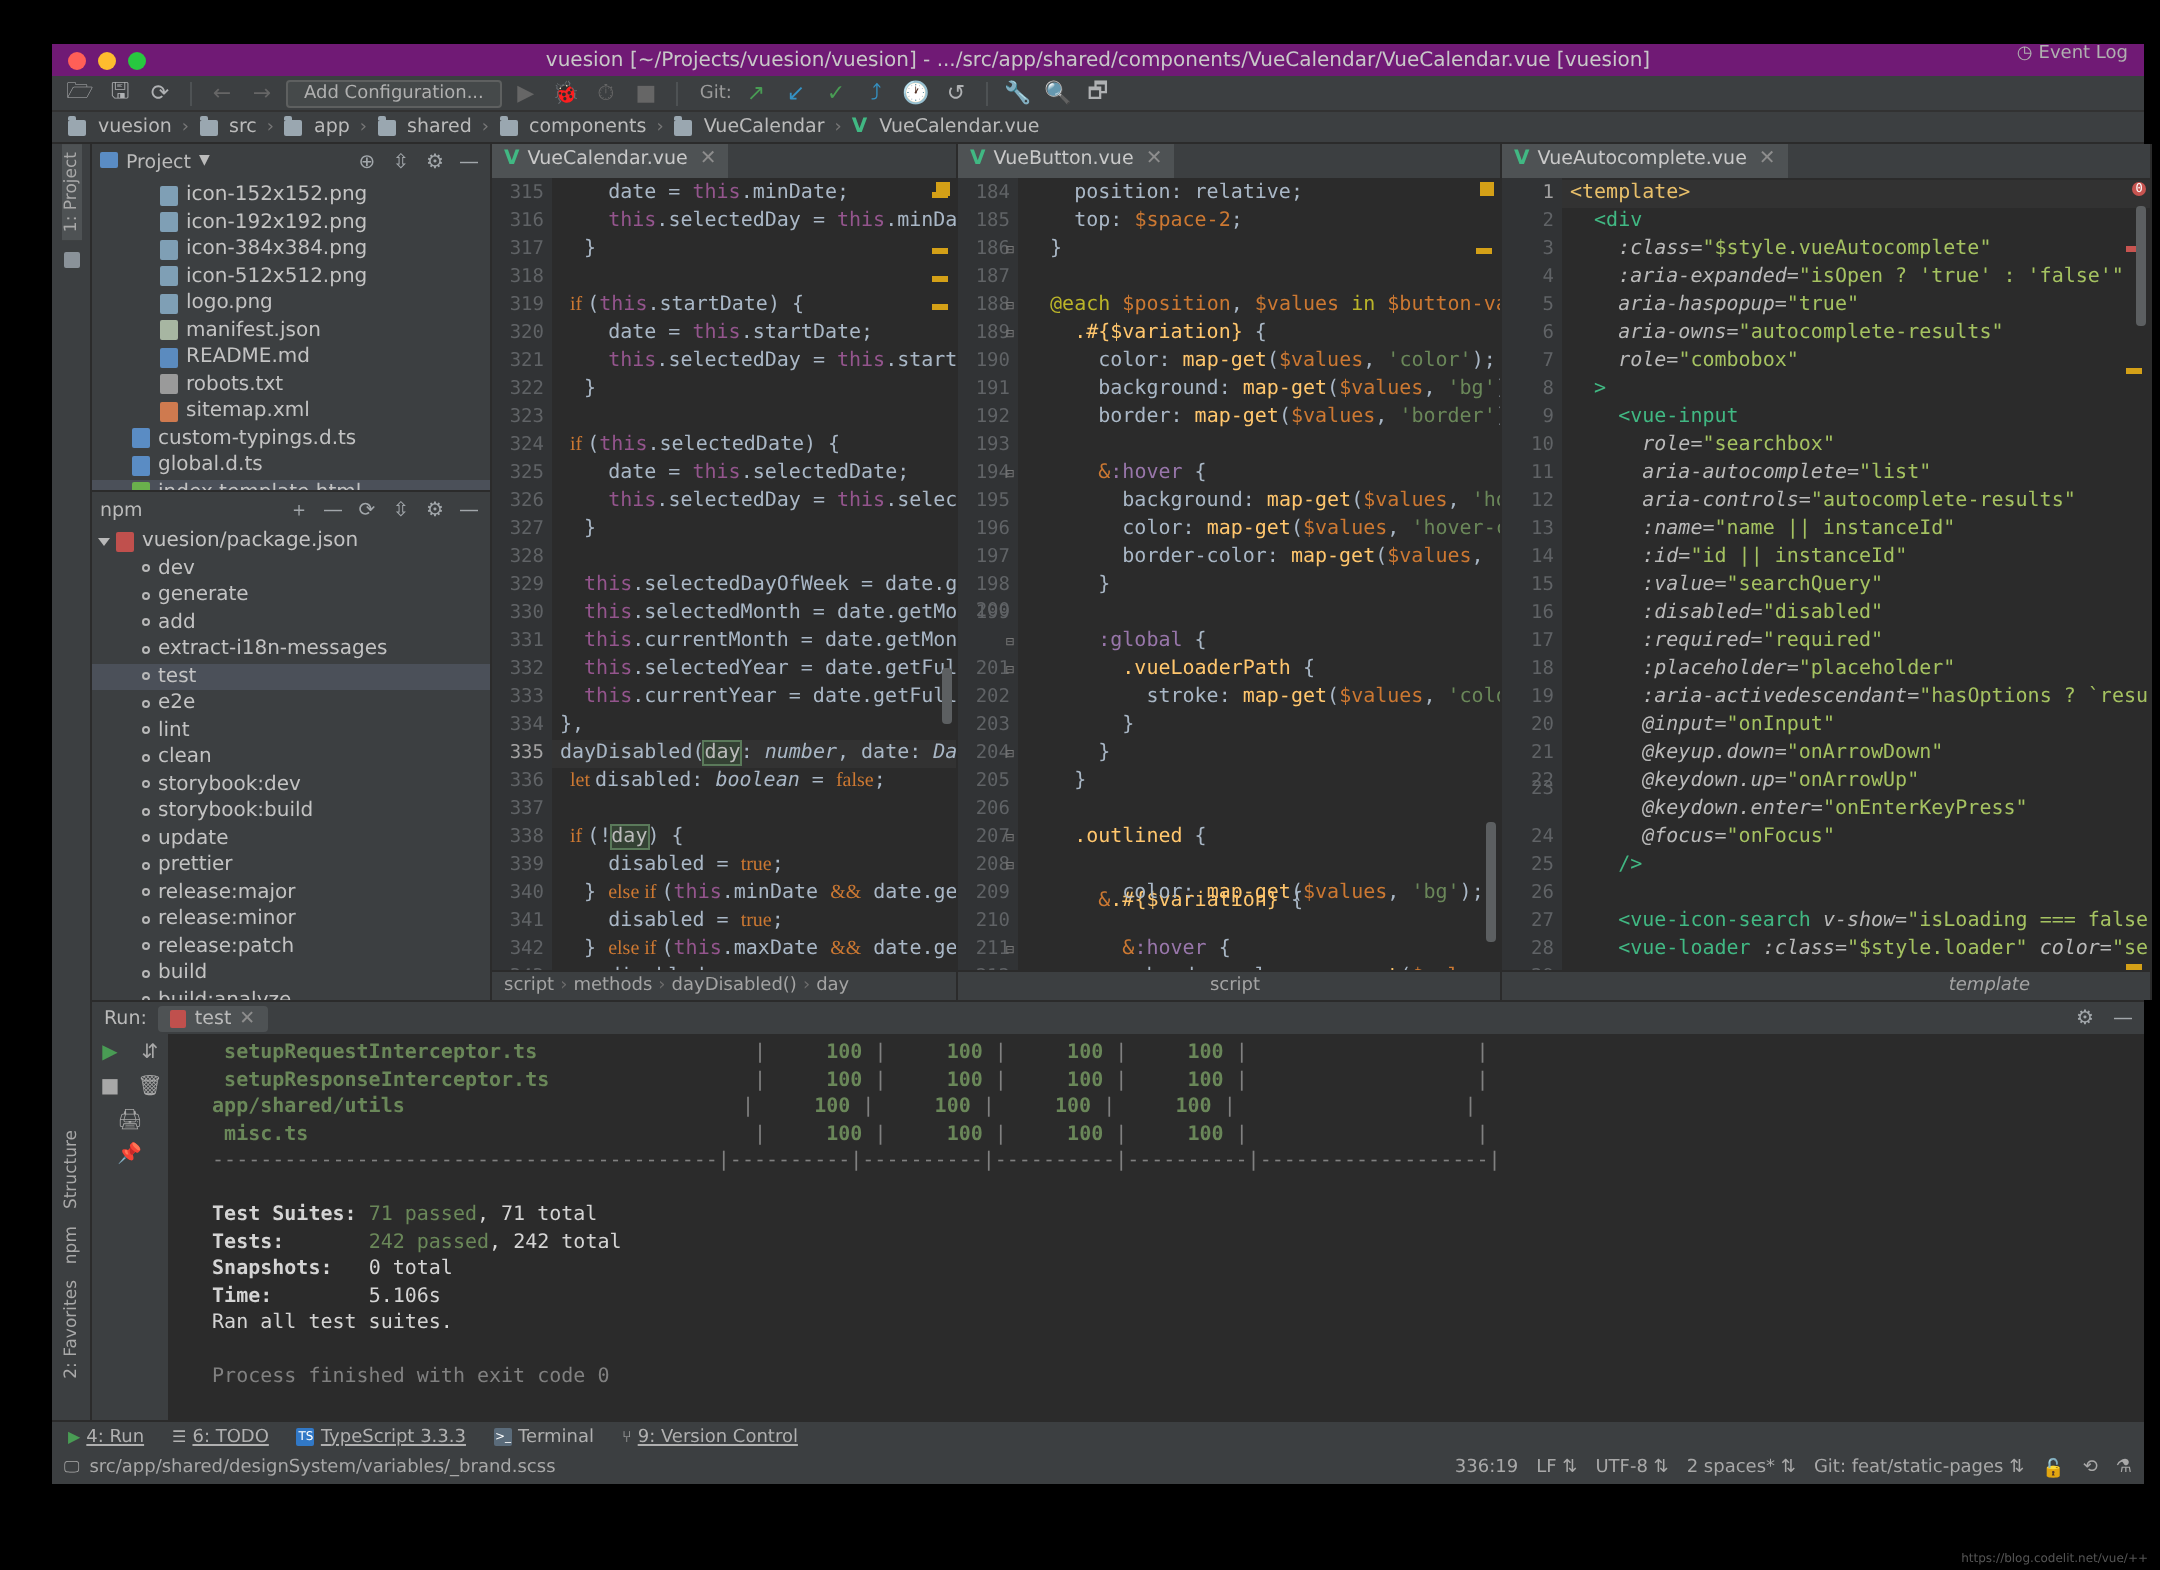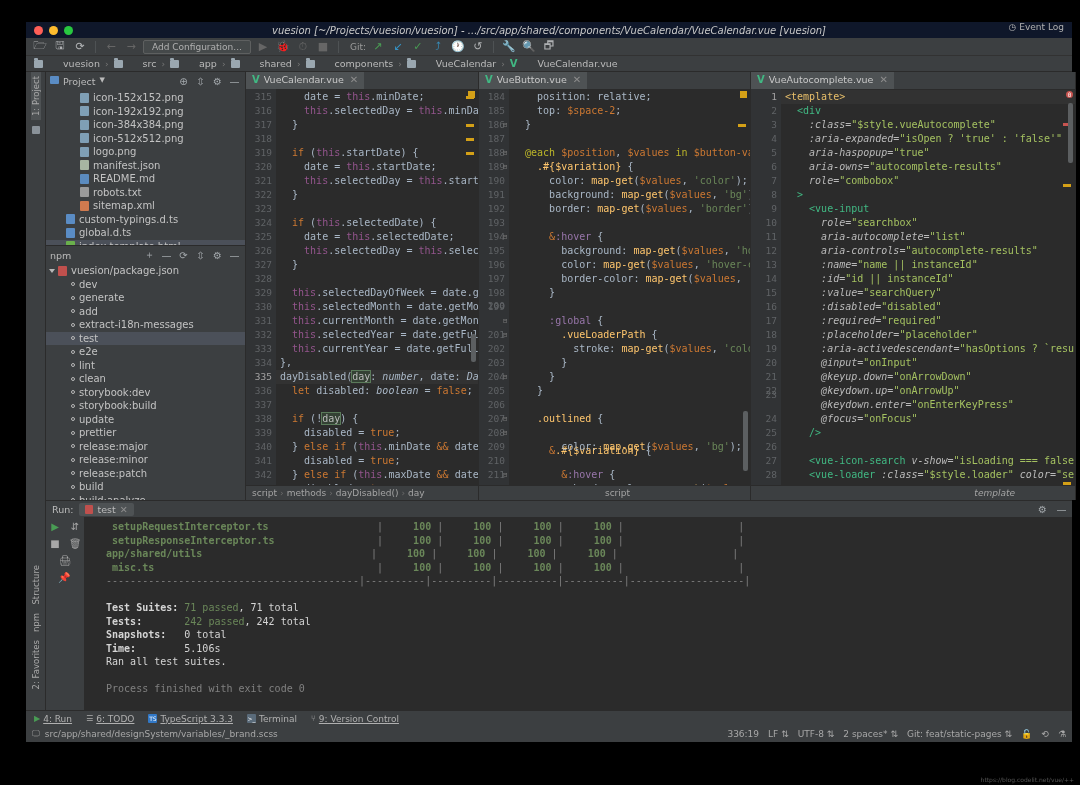--- a/index.html
+++ b/index.html
@@ -2,37 +2,37 @@
 <html><head>
 <meta charset="utf-8">
 <style>
   * { box-sizing: border-box; margin:0; padding:0; }
   html,body { width:1080px; height:785px; background:#000; overflow:hidden; }
   body { font-family:"DejaVu Sans","Liberation Sans",sans-serif; font-size:11px; color:#bbbbbb; }
 
   #app { position:absolute; left:26px; top:22px; width:1046px; height:720px; background:#3c3f41; display:flex; flex-direction:column; }
 
   
-  .titlebar { height:16px; background:#0f172a; position:relative; display:flex; align-items:center; flex:0 0 16px;font-style:italic; }
+  .titlebar { height:16px; background:#701a75; position:relative; display:flex; align-items:center; flex:0 0 16px; }
   .traffic { display:flex; gap:6px; margin-left:8px; }
   .dot { width:9px; height:9px; border-radius:50%; }
   .dot.red{background:#ff5f57;} .dot.yel{background:#febc2e;} .dot.grn{background:#28c840;}
   .title-text { position:absolute; left:0; right:0; text-align:center; font-size:10px; color:#c8c8c8; }
 
   
   .toolbar { height:18px; background:#3c3f41; display:flex; align-items:center; padding-left:6px; gap:4px; flex:0 0 18px; border-bottom:1px solid #323232; }
   .tb-ico { width:16px; height:14px; display:flex; align-items:center; justify-content:center; color:#afb1b3; font-size:11px; cursor:default; }
   .tb-sep { width:1px; height:12px; background:#4e5254; margin:0 3px; }
   .cfgbox { height:14px; background:#45494a; border:1px solid #5e6060; border-radius:2px; padding:0 8px; display:flex; align-items:center; font-size:9px; color:#b0b0b0; }
   .tb-lbl { font-size:9px; color:#9b9b9b; margin-left:4px; }
   .tb-ico.dim { color:#666; }
 
   
   .navbar { height:16px; background:#3c3f41; display:flex; align-items:center; padding-left:6px; gap:2px; flex:0 0 16px; font-size:9.5px; color:#bbb; border-bottom:1px solid #2b2b2b;}
-  .nav-item { display:flex; align-items:center; gap:20px; padding:0 2px;justify-content:flex-end; }
+  .nav-item { display:flex; align-items:center; gap:6px; padding:0 2px;justify-content:flex-end; }
   .nav-sep { color:#777; margin:0 1px; font-size:9px;}
   .fldr { width:9px; height:8px; background:#9aa7b0; border-radius:1px; position:relative; }
   .fldr:before{content:"";position:absolute;left:0;top:-2px;width:4px;height:2px;background:#9aa7b0;border-radius:1px 1px 0 0;}
   .vlogo { color:#41b883; font-weight:bold; font-size:10px; }
 
   
   .body { flex:1; display:flex; min-height:0; }
 
   
   .vstrip { width:20px; background:#3c3f41; display:flex; flex-direction:column; align-items:center; border-right:1px solid #2b2b2b; flex:0 0 20px; }
@@ -81,21 +81,21 @@
   .crumb { height:15px; background:#3c3f41; display:flex; align-items:center; padding-left:6px; gap:3px; font-size:9px; color:#a4a4a4; flex:0 0 15px; border-top:1px solid #2b2b2b;}
   .crumb.ctr{justify-content:center;}
   .crumb.rt{justify-content:flex-end;padding-right:60px;font-style:italic;}
   .csep{color:#6b6b6b;}
   .fold { position:absolute; width:8px; height:8px; color:#767676; font-size:7px; text-align:center; line-height:8px; }
   .marker { position:absolute; width:8px; height:3px; }
   .scrollv { position:absolute; right:2px; width:5px; border-radius:2px; background:#5c5f61; }
   .errsq { position:absolute; right:3px; width:7px; height:7px; }
 
   
-  .k{color:#cc7832;} .s{color:#6a8759;} .id{color:#a9b7c6;}
+  .k{color:#cc7832;font-family:Liberation Serif, serif;} .s{color:#6a8759;} .id{color:#a9b7c6;}
   .ty{color:#a9b7c6;font-style:italic;} .this{color:#94558d;} .tag{color:#e8bf6a;}
   .attr{color:#bababa;font-style:italic;} .val{color:#a5c261;} .vtag{color:#41b883;}
   .sel2{color:#ffc66d;} .prop{color:#a9b7c6;} .pseudo{color:#9876aa;}
   .sass{color:#cc7832;} .mix{color:#ffc66d;} .ann{color:#bbb529;}
   .hlbox{background:#344134;outline:1px solid #5a7a5a;}
 
   
   .runpanel { height:210px; background:#3c3f41; display:flex; flex-direction:column; flex:0 0 210px; border-top:1px solid #2b2b2b;}
   .run-head { height:16px; display:flex; align-items:center; padding-left:6px; gap:6px; font-size:9.5px; color:#bbb; flex:0 0 16px;}
   .run-tab { display:flex; align-items:center; gap:4px; background:#4e5254; padding:1px 6px; border-radius:2px; font-size:9.5px;}

